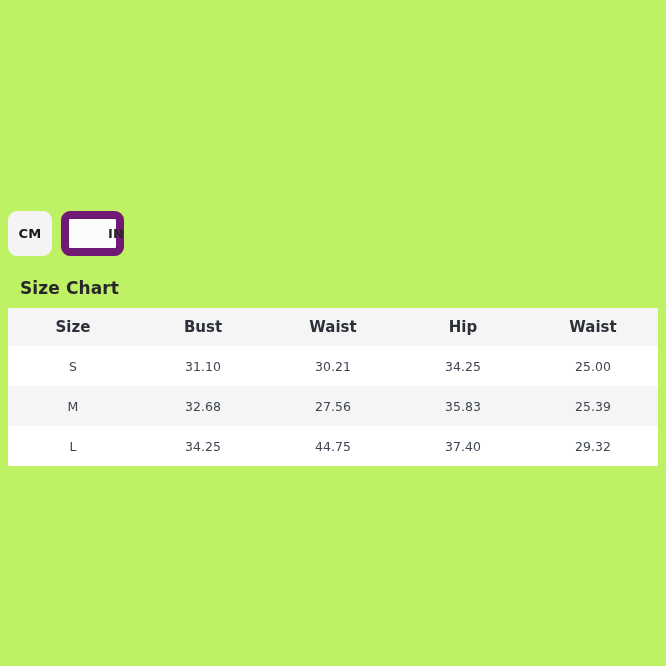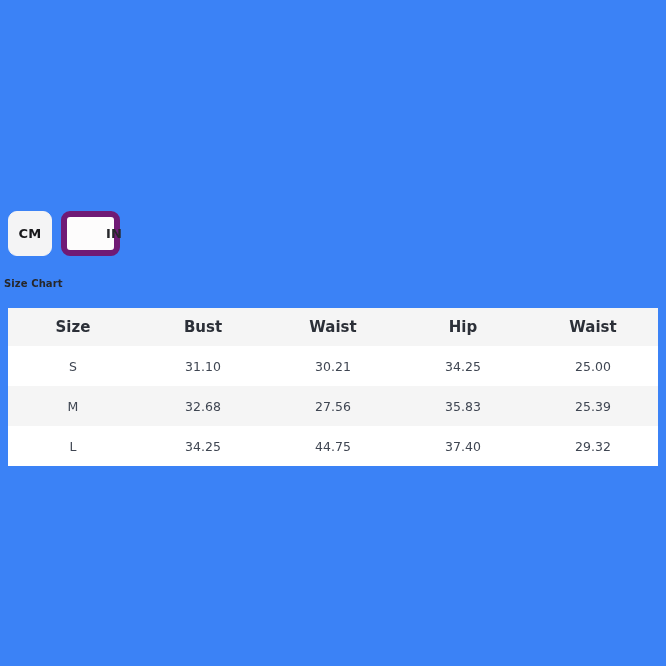--- a/index.html
+++ b/index.html
@@ -16,21 +16,21 @@
     position: relative;
   }
 
   
   #page {
     position: absolute;
     left: 0;
     top: 0;
     width: 666px;
     height: 666px;
-    background: #3b82f6;
+    background: #bef264;
   }
 
   
   .unit-toggle {
     position: absolute;
     left: 8px;
     top: 211px;
     display: flex;
     flex-direction: row;
     align-items: center;
@@ -50,31 +50,31 @@
     cursor: pointer;
     user-select: none;
   }
   .unit-btn.inactive {
     background: #f4f4f5;
     border: 1px solid #f4f4f5;
     color: #18181b;
   }
   .unit-btn.active {
     background: #fdfcfc;
-    border: 6px solid #701a75;
+    border: 8px solid #701a75;
     color: #27272a;
     padding-left: 47px;
   }
 
   
   .section-label {
     position: absolute;
-    left: 4px;
+    left: 20px;
     top: 278px;
-    font-size: 10px;
+    font-size: 17px;
     font-weight: 600;
     color: #27272a;
     letter-spacing: 0.1px;
     white-space: nowrap;
   }
 
   
   .size-table-wrap {
     position: absolute;
     left: 8px;

